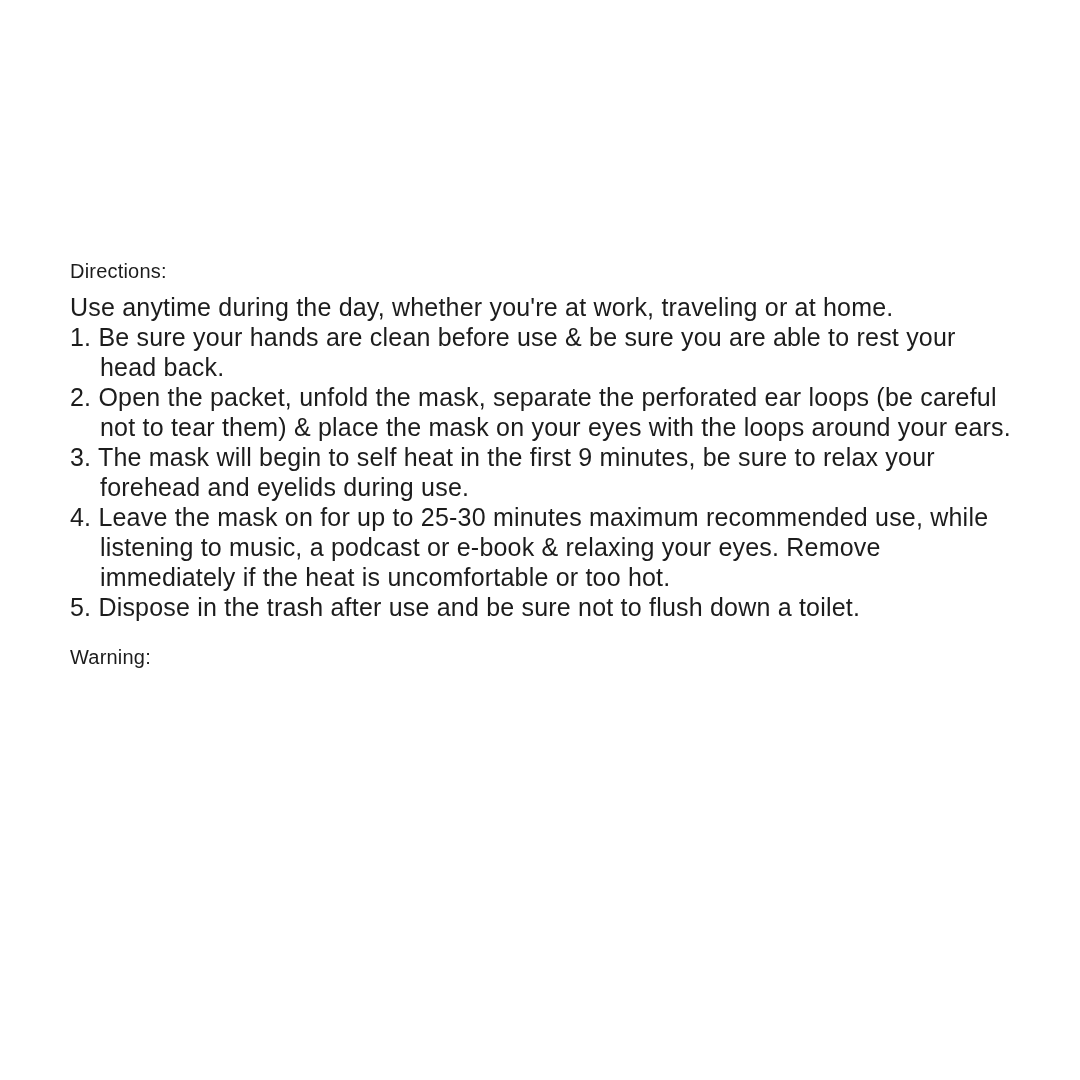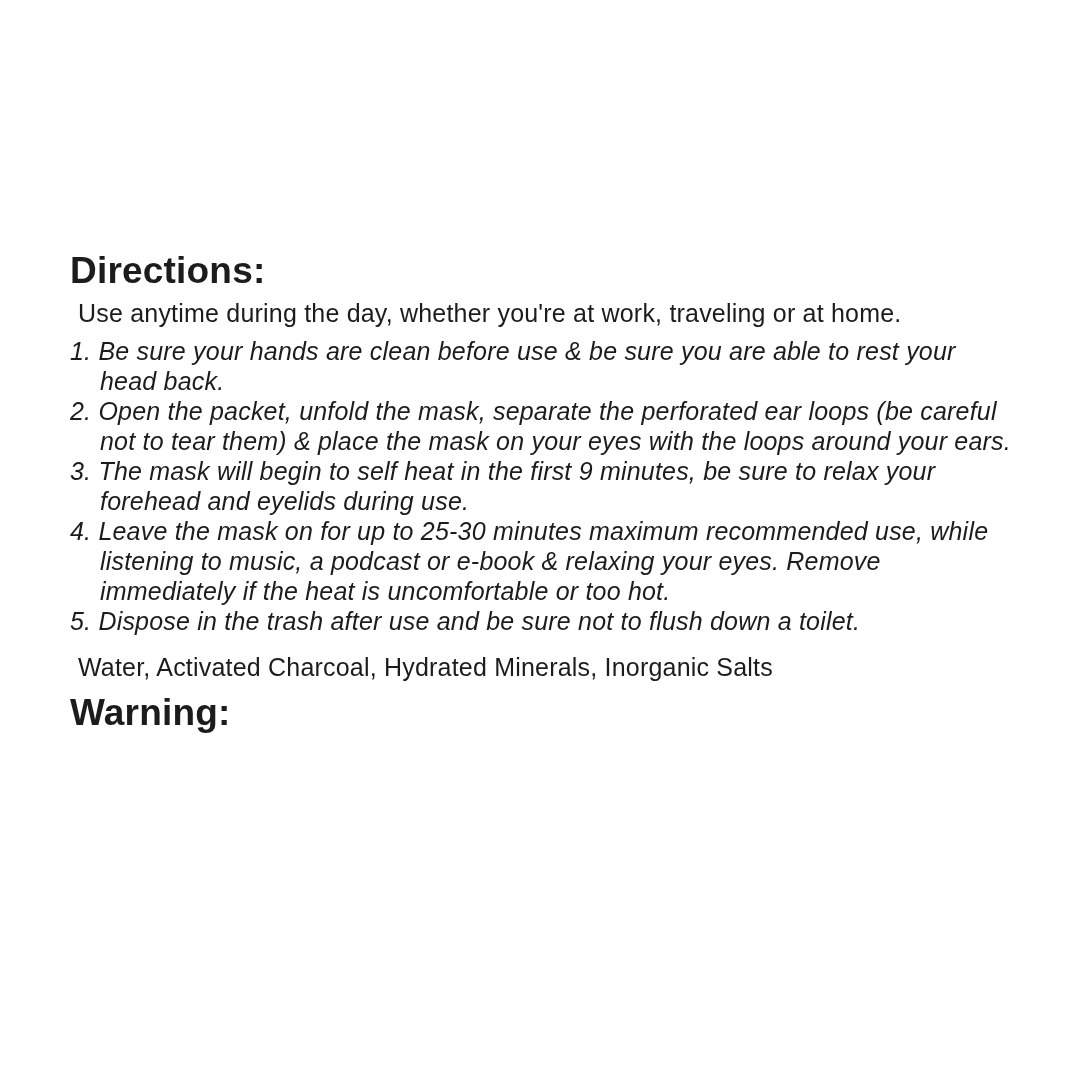--- a/index.html
+++ b/index.html
@@ -14,46 +14,45 @@
     font-family: "Liberation Sans", sans-serif;
     color: #1c1c1c;
   }
   .label-panel {
     position: absolute;
     left: 70px;
     top: 252px;
     width: 945px;
   }
   .section-heading {
-    font-size: 37px;
+    font-size: 20px;
     line-height: 38px;
-    font-weight: 700;
+    font-weight: 400;
     margin: 0 0 2px 0;
     letter-spacing: 0.2px;
   }
   .body-text {
     font-size: 25px;
     line-height: 30px;
-    margin: 8px;
+    margin: 0;
     letter-spacing: 0.2px;
   }
   ol.steps {
     list-style: none;
     counter-reset: step;
     margin: 0;
     padding: 0;
   }
   ol.steps li {
     font-size: 25px;
     line-height: 30px;
     letter-spacing: 0.2px;
     padding-left: 30px;
     text-indent: -30px;
     margin: 0;
-    font-style: italic;
   }
   ol.steps li::before {
     counter-increment: step;
     content: counter(step) ". ";
   }
   .section-ingredients {
     margin-top: 16px;
   }
   .section-warning {
     margin-top: 12px;
@@ -70,20 +69,19 @@
     <ol class="steps">
       <li>Be sure your hands are clean before use &amp; be sure you are able to rest your head back.</li>
       <li>Open the packet, unfold the mask, separate the perforated ear loops (be careful not to tear them) &amp; place the mask on your eyes with the loops around your ears.</li>
       <li>The mask will begin to self heat in the first 9 minutes, be sure to relax your forehead and eyelids during use.</li>
       <li>Leave the mask on for up to 25-30 minutes maximum recommended use, while listening to music, a podcast or e-book &amp; relaxing your eyes. Remove immediately if the heat is uncomfortable or too hot.</li>
       <li>Dispose in the trash after use and be sure not to flush down a toilet.</li>
     </ol>
   </section>
 
   <section class="section-ingredients">
-    <p class="body-text">Water, Activated Charcoal, Hydrated Minerals, Inorganic Salts</p>
   </section>
 
   <section class="section-warning">
     <h2 class="section-heading">Warning:</h2>
   </section>
 
 </div>
 
 </body></html>

